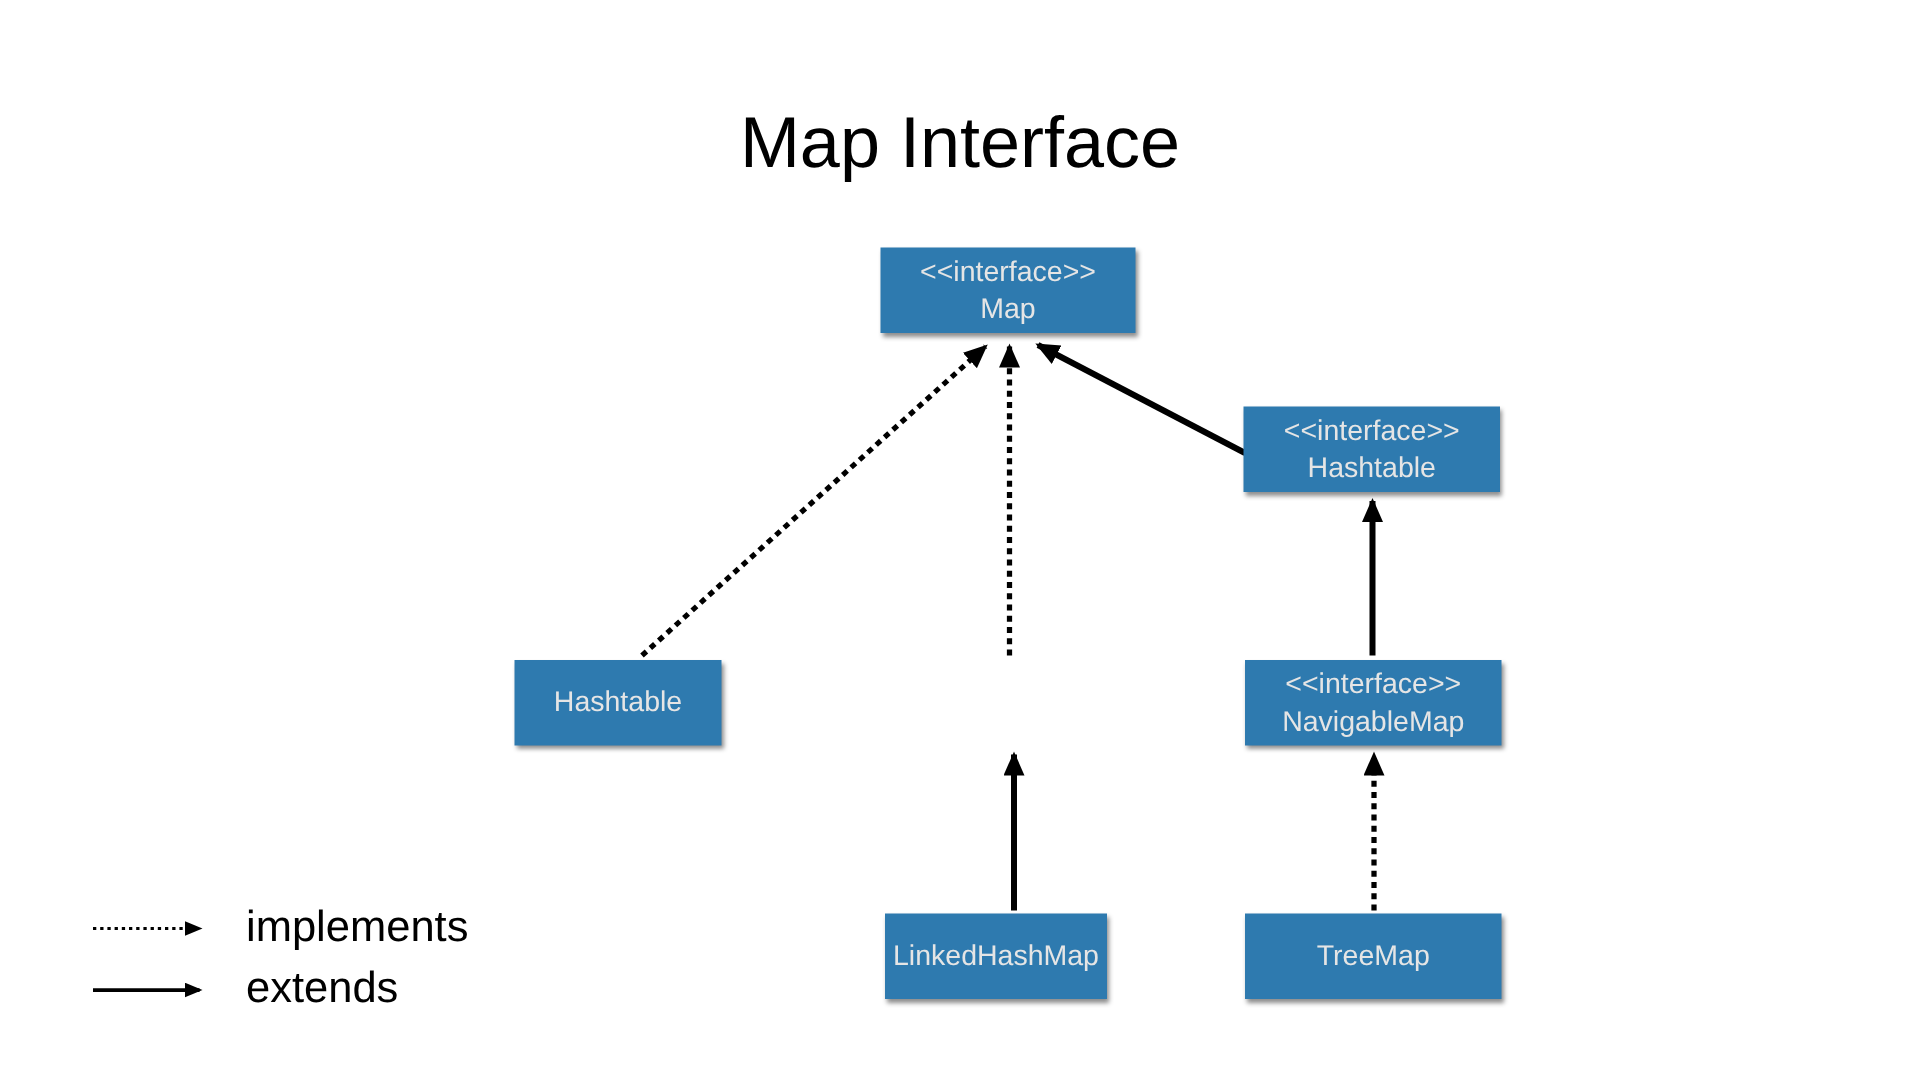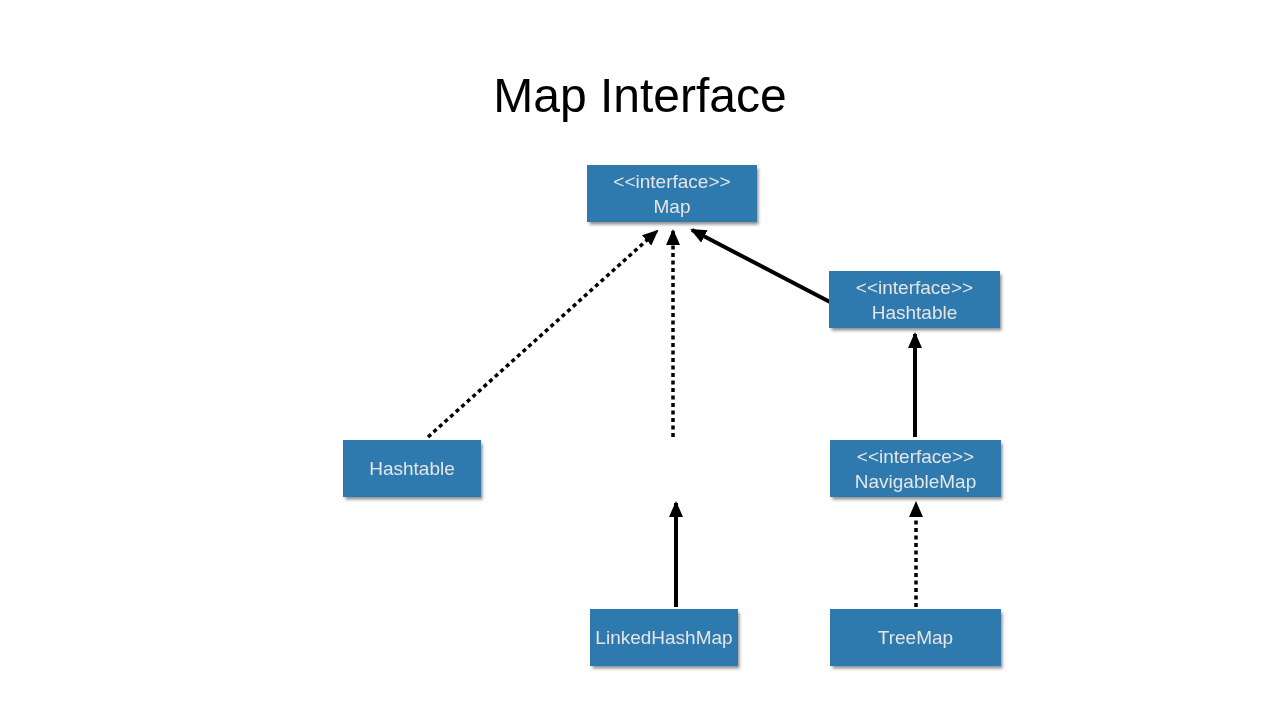--- a/index.html
+++ b/index.html
@@ -106,14 +106,28 @@
   </div>
 
   <div class="node node-linkedhashmap">
     <div>LinkedHashMap</div>
   </div>
 
   <div class="node node-treemap">
     <div>TreeMap</div>
   </div>
 
+  <div class="legend">
+    <div class="legend-row">
+      <svg width="84" height="14" viewBox="0 0 84 14" xmlns="http://www.w3.org/2000/svg">
+        <line x1="0" y1="7" x2="71" y2="7" stroke="#000000" stroke-width="2" stroke-dasharray="2.2 2.6" marker-end="url(#arrow-l)"></line>
+      </svg>
+      <span class="legend-label">implements</span>
+    </div>
+    <div class="legend-row">
+      <svg width="84" height="14" viewBox="0 0 84 14" xmlns="http://www.w3.org/2000/svg">
+        <line x1="0" y1="7" x2="71" y2="7" stroke="#000000" stroke-width="2.5" marker-end="url(#arrow-l)"></line>
+      </svg>
+      <span class="legend-label">extends</span>
+    </div>
+  </div>
 
 </div>
 
 </body></html>

